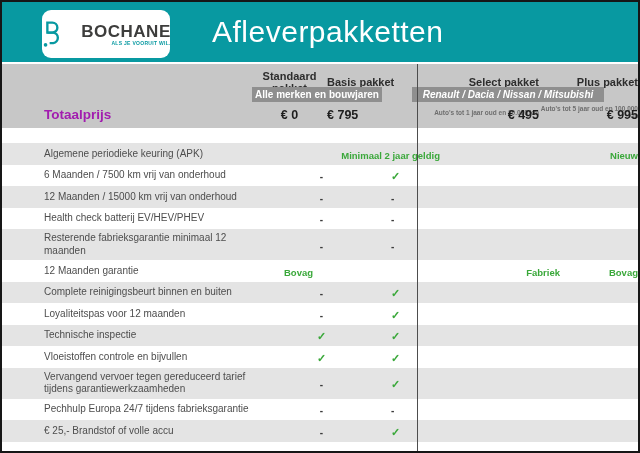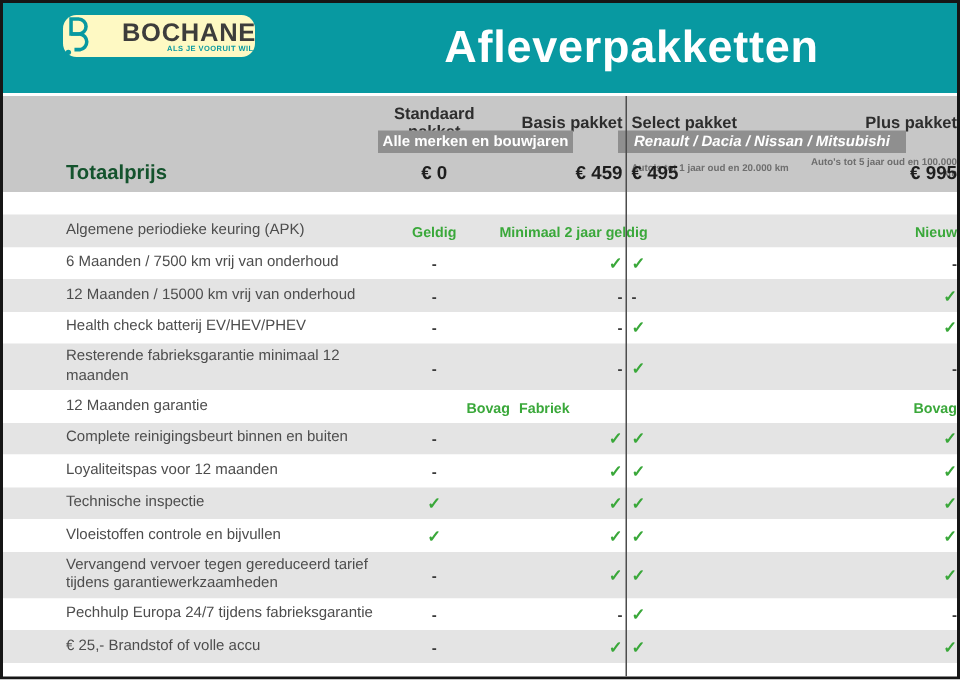--- a/index.html
+++ b/index.html
@@ -4,57 +4,57 @@
 <style>
   html,body{margin:0;padding:0;background:#fff;}
   .page{
     width:640px;height:453px;position:relative;box-sizing:border-box;
     background:#fff;border:2px solid #161616;overflow:hidden;
     font-family:"Liberation Sans", sans-serif;
   }
   
   .topbar{height:60px;background:#0899a1;position:relative;}
   .logo{
-    position:absolute;left:40px;top:8px;width:128px;height:28px;background:#fef9c3;
+    position:absolute;left:40px;top:8px;width:128px;height:48px;background:#ffffff;
     border-radius:9px;display:flex;align-items:center;justify-content:center;gap:20px;
   }
   .logo svg{width:20px;height:30px;flex:0 0 auto;}
   .logo-txt{display:flex;flex-direction:column;line-height:1;}
   .logo-name{font-weight:bold;font-size:17px;color:#3d3d3c;letter-spacing:.5px;}
   .logo-tag{font-size:5px;color:#0899a1;text-align:right;margin-top:1px;font-weight:bold;letter-spacing:.3px;}
   .title{
     position:absolute;left:210px;right:8px;top:0;height:60px;line-height:60px;
-    text-align:center;color:#fff;font-size:30px;font-weight:bold;letter-spacing:.5px;
+    text-align:left;color:#fff;font-size:30px;font-weight:normal;letter-spacing:.5px;
   }
   
   .cols{display:flex;width:100%;align-items:center;}
   .c0{flex:0 0 250px;padding-left:42px;box-sizing:border-box;text-align:left;}
   .c1{flex:0 0 75px;text-align:center;}
-  .c2{flex:0 0 88px;text-align:right;}
+  .c2{flex:0 0 88px;text-align:left;}
   .cgap{flex:0 0 6px;}
-  .c3{flex:0 0 118px;text-align:left;}
+  .c3{flex:0 0 118px;text-align:right;}
   .c4{flex:1 1 auto;text-align:right;}
   
   .band{margin-top:2px;height:64px;background:#c7c7c7;position:relative;}
   .pkg-titles{position:absolute;top:6px;left:0;right:0;}
   .pkg-title{font-size:11px;font-weight:bold;color:#2d2d2d;}
   .banner{
     position:absolute;top:23px;height:15px;background:#8f8f8f;color:#fff;
     font-size:10px;font-weight:bold;text-align:center;line-height:15px;
   }
   .banner-1{left:250px;width:130px;text-align:center;}
   .banner-2{left:410px;width:192px;font-style:italic;}
   .subnotes{position:absolute;top:41px;left:0;right:0;}
   .subnote{font-size:6.5px;color:#6e6e6e;font-weight:bold;}
   .price-row{position:absolute;bottom:6px;left:0;right:0;}
-  .total-label{font-size:13.5px;font-weight:bold;color:#14532d;}
+  .total-label{font-size:13.5px;font-weight:bold;color:#a21caf;}
   .price{font-size:12.5px;font-weight:bold;color:#1e1e1e;}
   
   .rows{margin-top:15px;}
-  .row{min-height:21.5px;}
+  .row{min-height:21.5px;gap:32px;}
   .row.gray{background:#e4e4e4;}
   .row.white{background:#ffffff;}
   .lab{font-size:10px;color:#4d4d4d;line-height:1.25;padding-top:3px;padding-bottom:3px;}
   .check{color:#3aa83a;font-weight:bold;font-size:11px;}
   .dash{color:#3a3a3a;font-weight:bold;font-size:10px;}
   .gtext{color:#3aa83a;font-weight:bold;font-size:9.5px;}
   
   .divider{position:absolute;left:415px;top:62px;bottom:0;width:1px;background:#4d4d4d;z-index:4;}
 </style>
 </head>
@@ -95,31 +95,30 @@
       <div class="c1"></div>
       <div class="c2"></div>
       <div class="cgap"></div>
       <div class="c3 subnote">Auto's tot 1 jaar oud en 20.000 km</div>
       <div class="c4 subnote">Auto's tot 5 jaar oud en 100.000 km</div>
     </div>
 
     <div class="cols price-row">
       <div class="c0 total-label">Totaalprijs</div>
       <div class="c1 price">€ 0</div>
-      <div class="c2 price">€ 459</div>
+      <div class="c2 price">€ 795</div>
       <div class="cgap"></div>
       <div class="c3 price">€ 495</div>
       <div class="c4 price">€ 995</div>
     </div>
   </div>
 
   <div class="rows">
       <div class="cols row gray">
         <div class="c0 lab">Algemene periodieke keuring (APK)</div>
-        <div class="c1"><span class="gtext">Geldig</span></div>
         <div class="cgap"></div>
         <div class="c3"><span class="gtext">Minimaal 2 jaar geldig</span></div>
         <div class="c4"><span class="gtext">Nieuw</span></div>
       </div>
       <div class="cols row white">
         <div class="c0 lab">6 Maanden / 7500 km vrij van onderhoud</div>
         <div class="c1"><span class="dash">-</span></div>
         <div class="c2"><span class="check">✓</span></div>
         <div class="cgap"></div>
         <div class="c3"><span class="check">✓</span></div>

